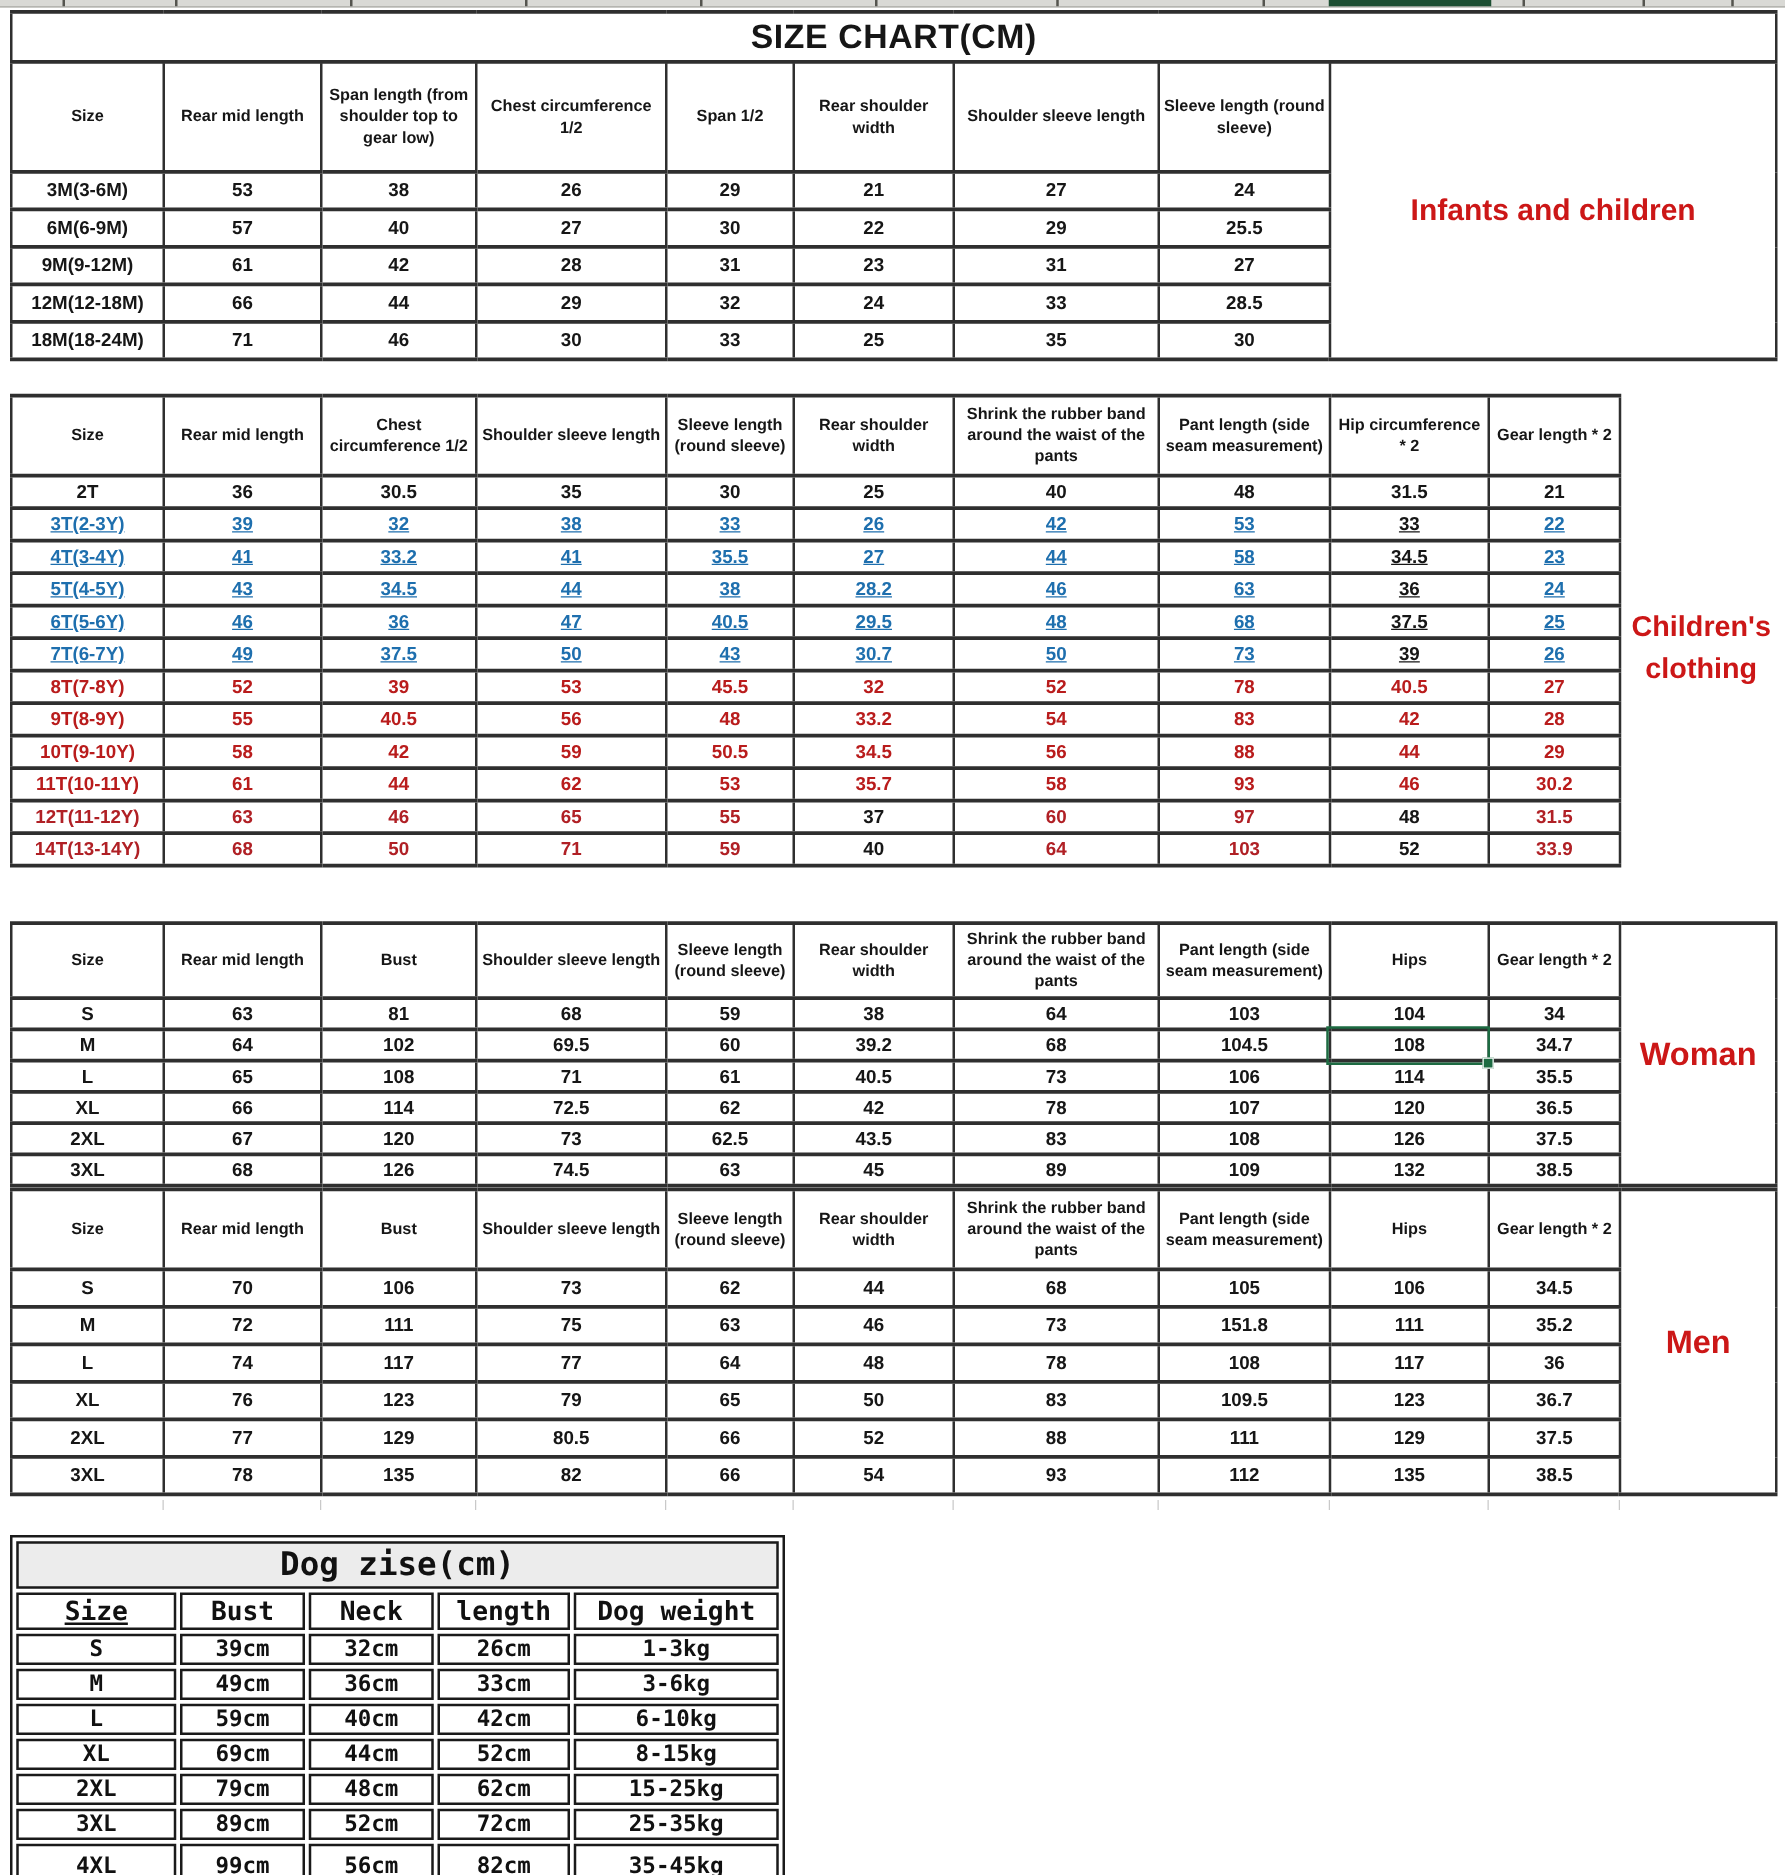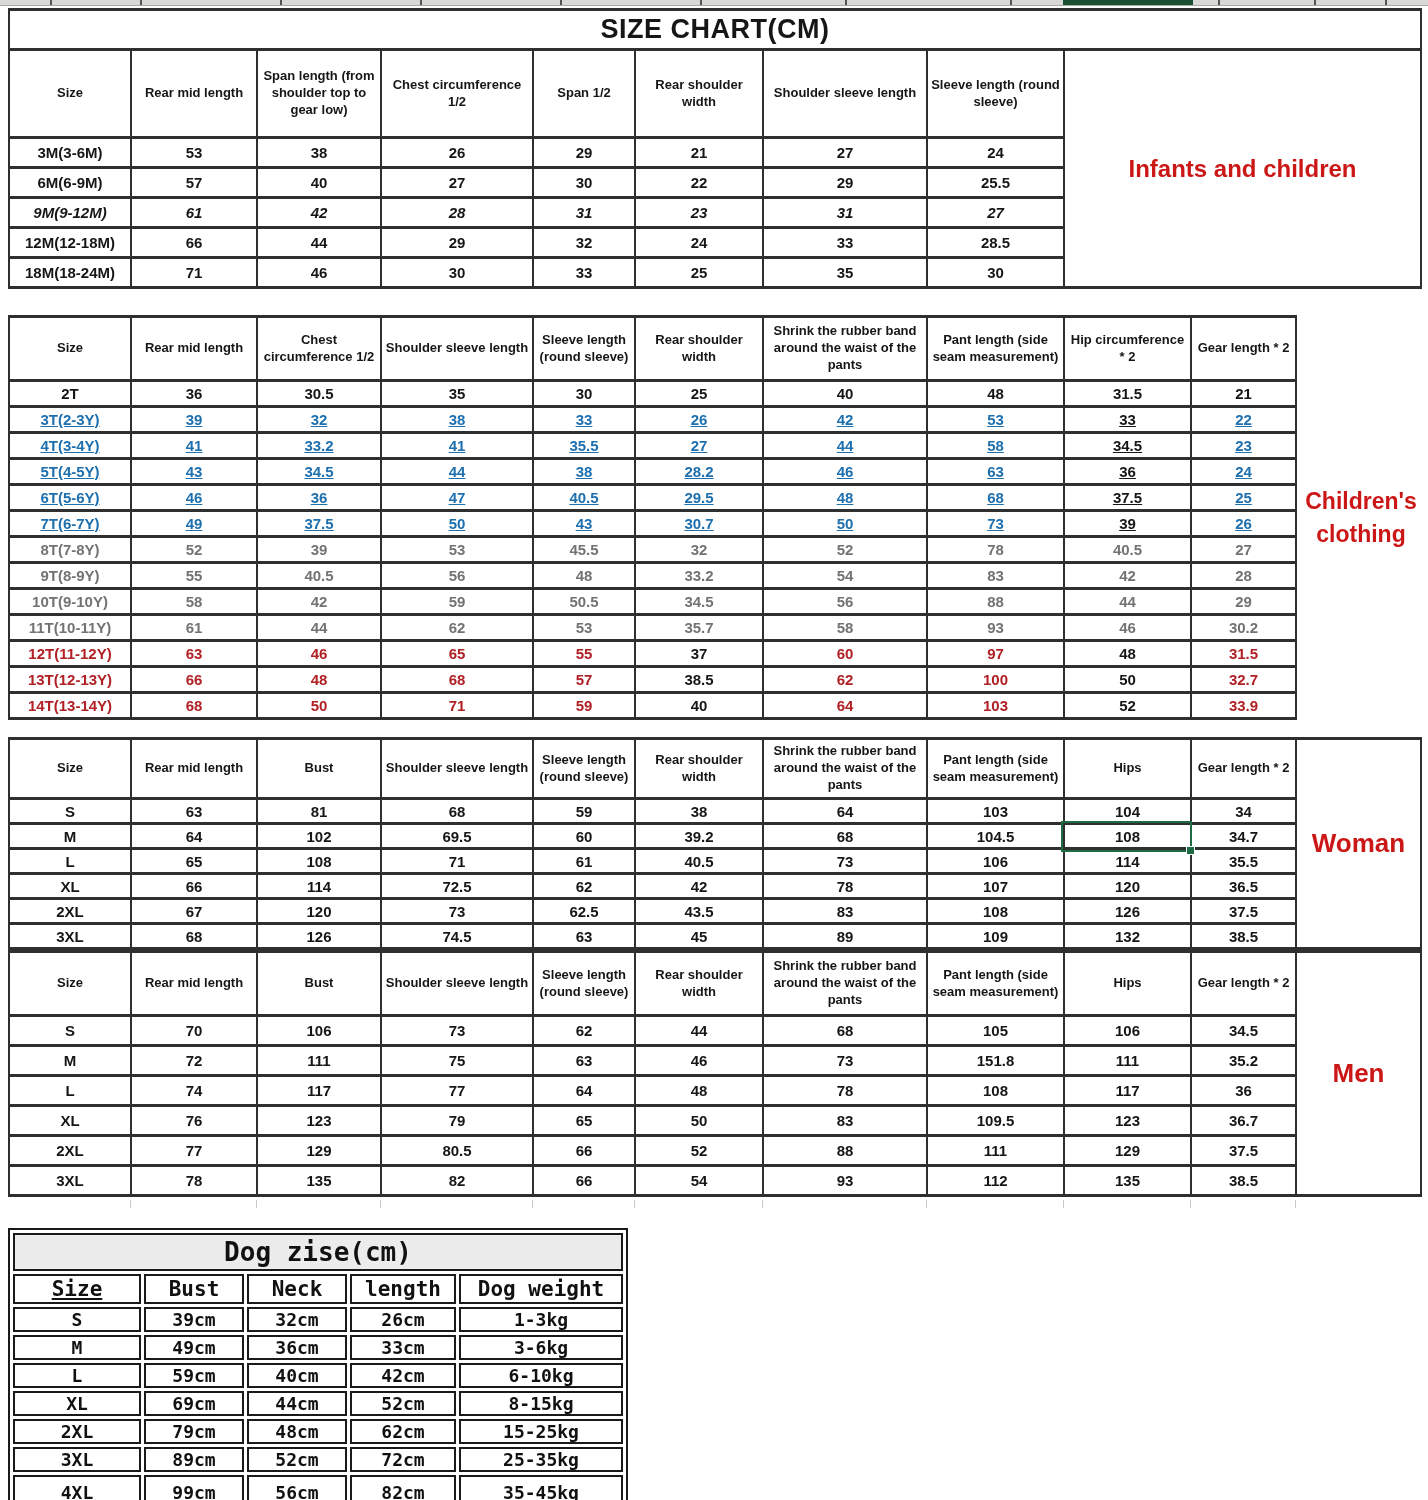--- a/index.html
+++ b/index.html
@@ -18,21 +18,21 @@
     border:2px solid #2f2f2f;border-top-width:3px;border-bottom-width:3px;
     text-align:center;vertical-align:middle;font-weight:bold;color:#161616;
     font-size:15px;padding:0 2px;box-sizing:border-box;overflow:hidden;
   }
   .tbl td.ttl{font-size:27px;letter-spacing:.5px;height:40px;border-bottom-width:3px;}
   .tbl td.hd{font-size:13px;line-height:1.3;padding:2px 3px;}
   .tbl td.lbl{color:#cc1717;font-size:24px;}
   .tbl td.lbl.big{font-size:26px;}
   
   tr.c-blue td{color:#1e6fae;text-decoration:underline;}
-  tr.c-navy td{color:#737373;}
+  tr.c-navy td{color:#b91c1c;}
   tr.c-red td{color:#b02025;}
   tr.c-blue td:nth-child(9),
   tr.c-red td:nth-child(9),
   tr.c-red td:nth-child(6){color:#161616;}
   
   .float-lbl{
     position:absolute;display:flex;align-items:center;justify-content:center;text-align:center;
     color:#cc1717;font-weight:bold;font-size:23px;line-height:1.4;
   }
   
@@ -112,21 +112,21 @@
       <tr style="height: 30px; margin-left: 12px;">
         <td>6M(6-9M)</td>
         <td>57</td>
         <td>40</td>
         <td>27</td>
         <td>30</td>
         <td>22</td>
         <td>29</td>
         <td>25.5</td>
       </tr>
-      <tr style="height: 30px; font-style: italic;">
+      <tr style="height: 30px;">
         <td>9M(9-12M)</td>
         <td>61</td>
         <td>42</td>
         <td>28</td>
         <td>31</td>
         <td>23</td>
         <td>31</td>
         <td>27</td>
       </tr>
       <tr style="height: 30px;">
@@ -302,32 +302,20 @@
         <td>12T(11-12Y)</td>
         <td>63</td>
         <td>46</td>
         <td>65</td>
         <td>55</td>
         <td>37</td>
         <td>60</td>
         <td>97</td>
         <td>48</td>
         <td>31.5</td>
-      </tr>
-      <tr class="c-red" style="height: 26px;">
-        <td>13T(12-13Y)</td>
-        <td>66</td>
-        <td>48</td>
-        <td>68</td>
-        <td>57</td>
-        <td>38.5</td>
-        <td>62</td>
-        <td>100</td>
-        <td>50</td>
-        <td>32.7</td>
       </tr>
       <tr class="c-red" style="height: 26px;">
         <td>14T(13-14Y)</td>
         <td>68</td>
         <td>50</td>
         <td>71</td>
         <td>59</td>
         <td>40</td>
         <td>64</td>
         <td>103</td>

